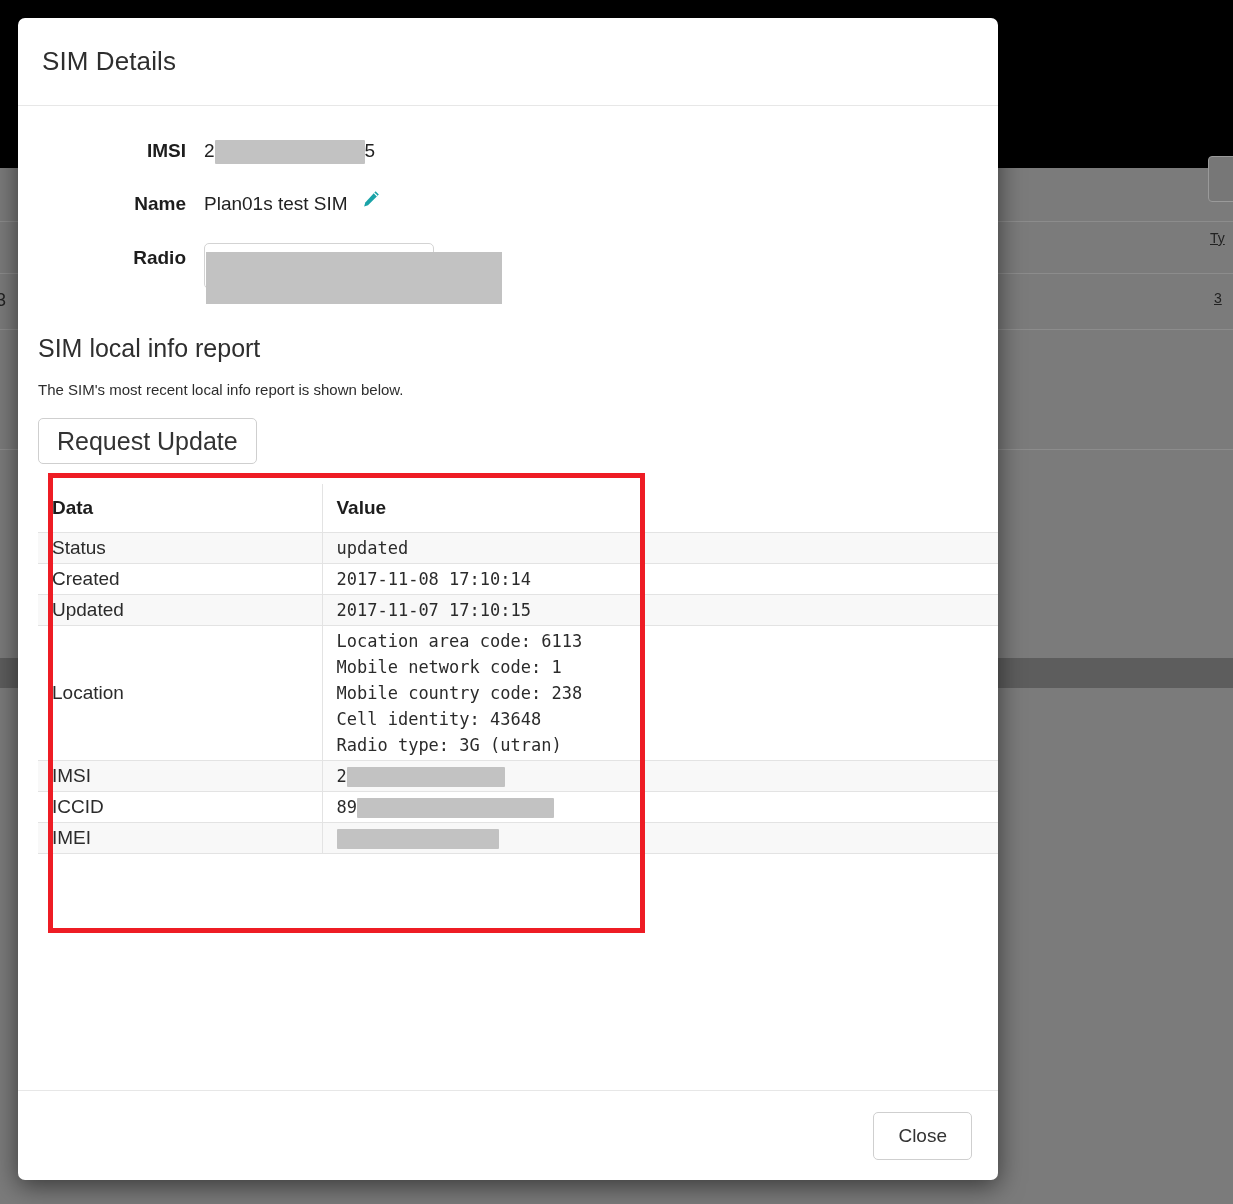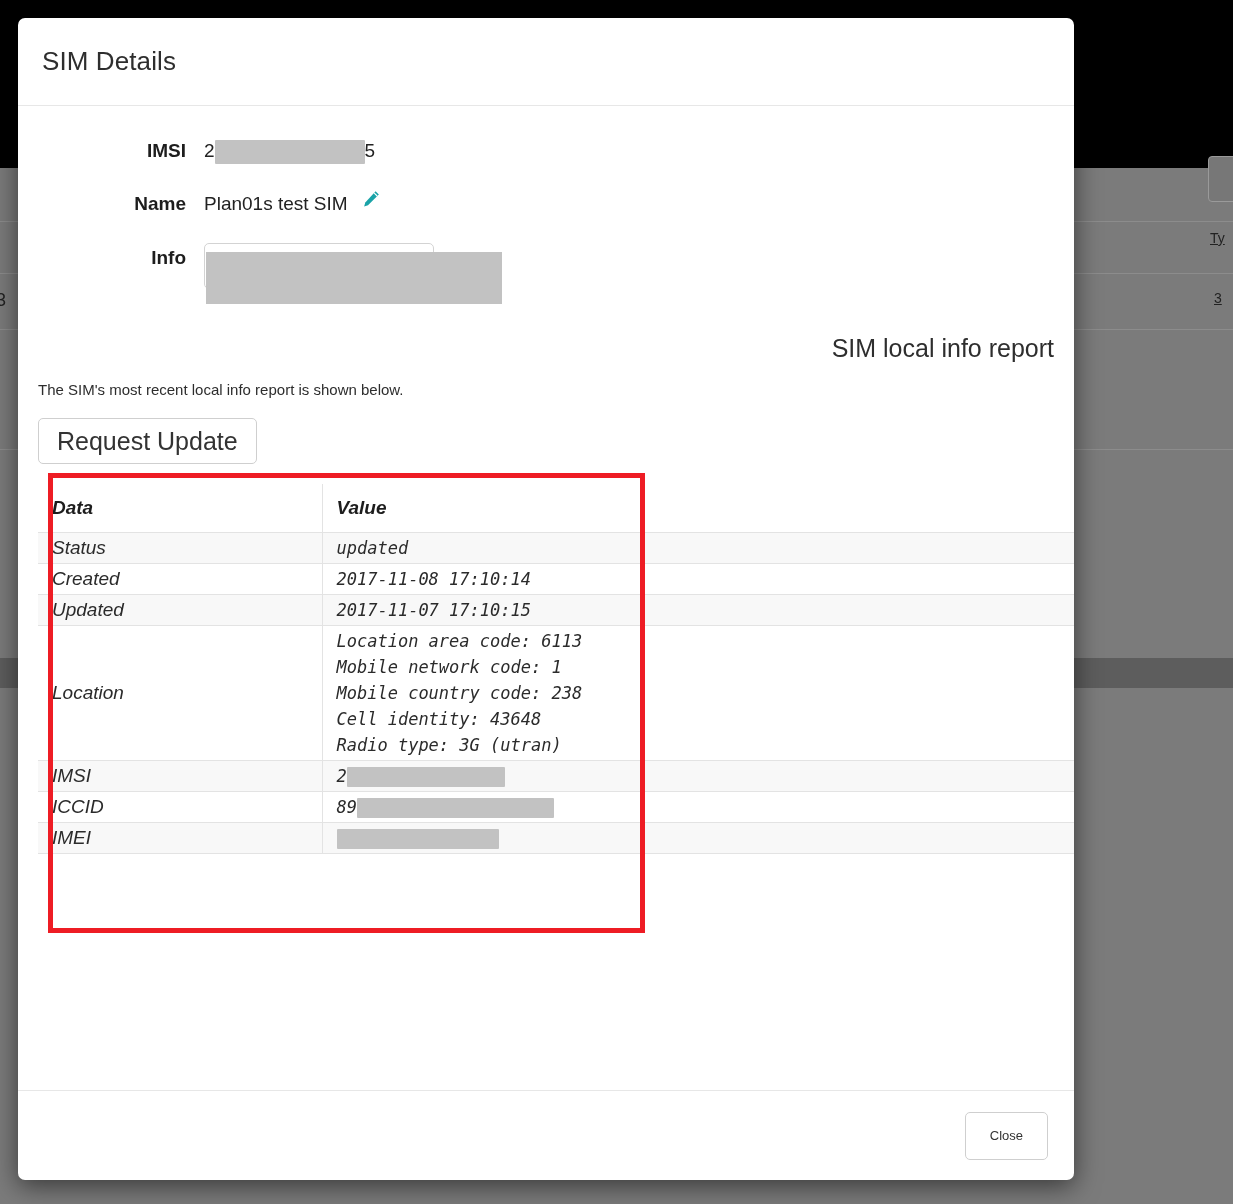--- a/index.html
+++ b/index.html
@@ -69,21 +69,21 @@
     left: 0;
     width: 1233px;
     background: #5d5d5d;
   }
 
   
   .modal {
     position: absolute;
     left: 18px;
     top: 18px;
-    width: 1056px;
+    width: 980px;
     height: 1162px;
     background: #ffffff;
     border-radius: 7px;
     box-shadow: 0 6px 26px rgba(0,0,0,0.55);
     overflow: hidden;
     display: flex;
     flex-direction: column;
   }
 
   .modal-header {
@@ -216,50 +216,48 @@
 
   
   .report {
     padding: 22px 20px 0 20px;
   }
   .report-h {
     font-size: 25px;
     color: #2e2e2e;
     font-weight: 400;
     margin: 0 0 18px 0;
-    text-align: right;
   }
   .report-p {
     font-size: 15px;
     color: #2d2d2d;
     margin: 0 0 20px 0;
   }
 
   .btn {
     font-family: "Liberation Sans", sans-serif;
     font-size: 25px;
     color: #333;
     background: #fff;
     border: 1px solid #cfcfcf;
     border-radius: 5px;
     padding: 11px 18px;
     cursor: pointer;
     line-height: 22px;
   }
   .btn-close {
-    font-size: 13px;
+    font-size: 19px;
     padding: 12px 24px;
   }
 
   
   .table-wrap {
     position: relative;
     margin-top: 20px;
     width: 1175px;
-    font-style: italic;
   }
   table.info {
     border-collapse: collapse;
     width: 1175px;
     table-layout: fixed;
   }
   table.info th, table.info td {
     border-top: 1px solid #e3e3e3;
     border-bottom: 1px solid #e3e3e3;
     text-align: left;
@@ -353,21 +351,21 @@
             <span class="pencil-icon">
               <svg width="20" height="20" viewBox="0 0 20 20" aria-hidden="true">
                 <path d="M14.6 2.2 L17.8 5.4 L7.0 16.2 L3.1 17.4 L4.3 13.5 Z" fill="#1aa3a8"></path>
                 <path d="M13.0 3.8 L16.2 7.0" stroke="#ffffff" stroke-width="1.1" fill="none"></path>
               </svg>
             </span>
           </div>
         </div>
 
         <div class="form-row">
-          <div class="form-label">Info</div>
+          <div class="form-label">Radio</div>
           <div class="form-value">
             <div class="group-wrap">
               <select class="group-select"></select>
               <span class="group-redact"></span>
             </div>
           </div>
         </div>
 
       </div>
 

